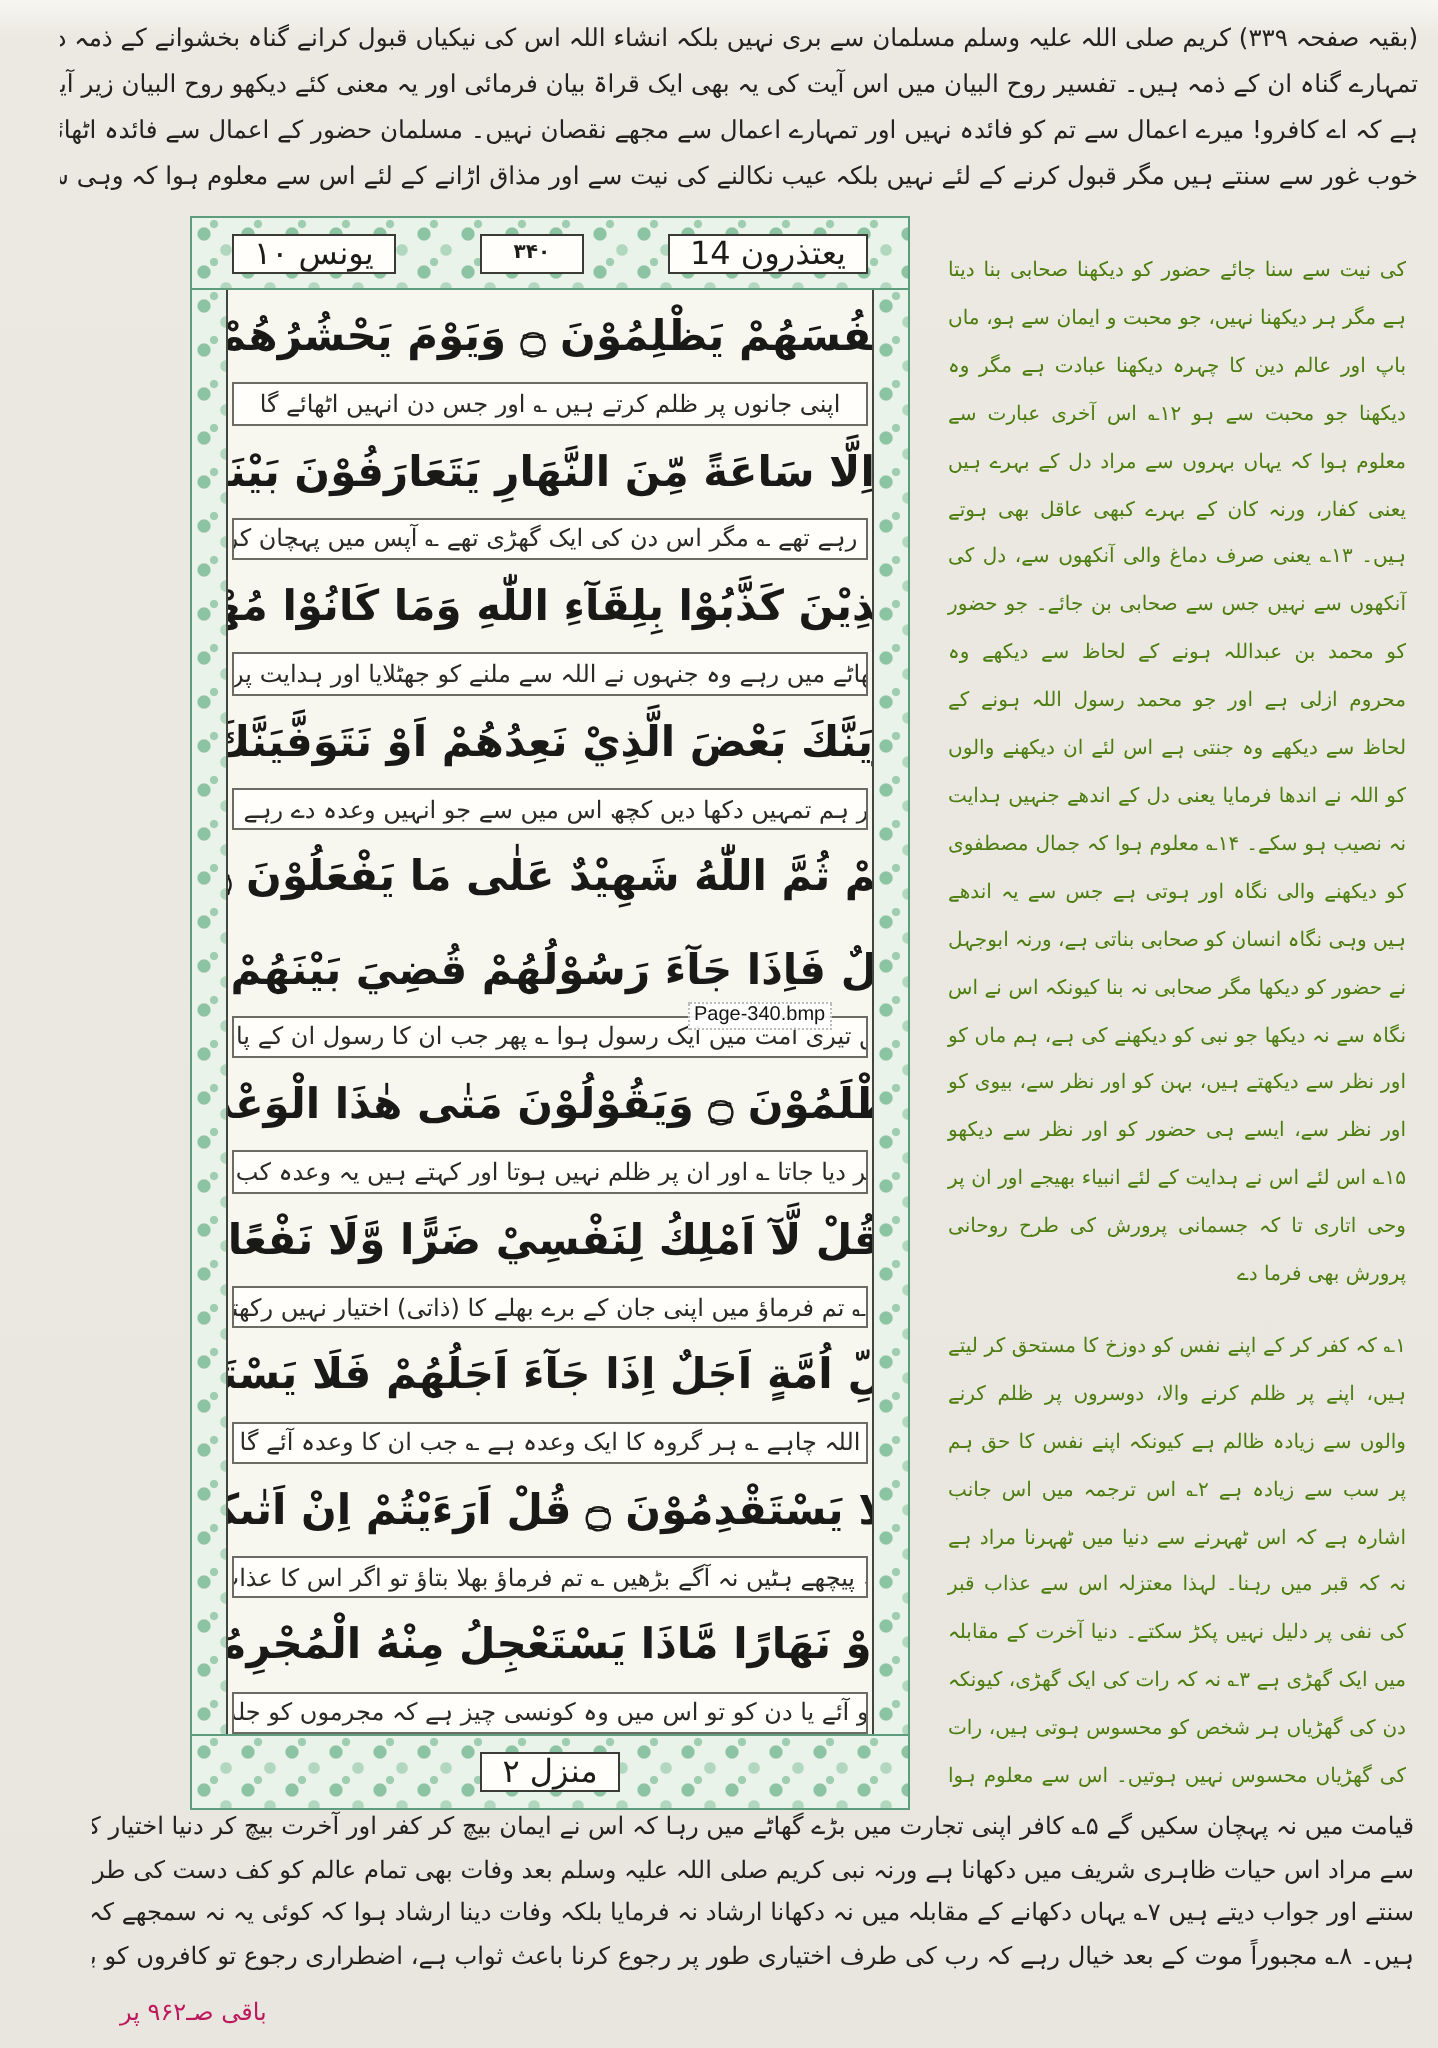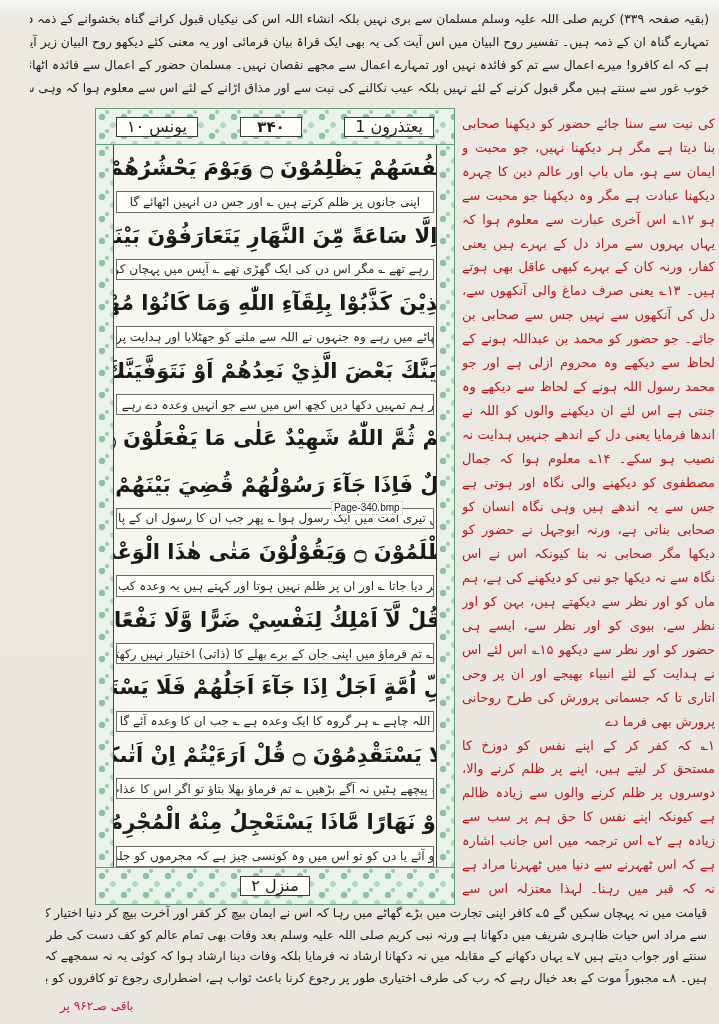--- a/index.html
+++ b/index.html
@@ -47,21 +47,21 @@
     border-bottom:1px solid #5d9c7c; box-sizing:border-box;
     display:flex; align-items:center; justify-content:space-between;
     padding:0 20px; direction:rtl;
   }
   .band-top{top:0;}
   .band-bottom{bottom:0; top:auto; height:37px; border-bottom:0; border-top:1px solid #5d9c7c; justify-content:center;text-align:right;}
   .band-label{
     background:#fffefb; border:1px solid #3a3a36; padding:1px 10px;
     font-size:16px; line-height:16px; color:#1c1c1a; white-space:nowrap;
   }
-  .band-label.page-num{font-size:15px; font-weight:bold; padding:1px 16px;}
+  .band-label.page-num{font-size:10px; font-weight:bold; padding:1px 16px;}
   .box-body{
     position:absolute; top:36px; bottom:37px; left:0; right:0; display:flex;
   }
   .side-border{width:17px; border:0; box-sizing:border-box;}
   .side-border.floral{background-size:17px 22px;}
   .verses{
     flex:1; display:flex; flex-direction:column;
     border-right:1px solid #44443f; border-left:1px solid #44443f;
     background:#f7f6ef; min-width:0;
   }
@@ -76,47 +76,47 @@
     font-size:12px; color:#2b2a27; white-space:nowrap; overflow:hidden;
     direction:rtl; box-sizing:border-box; padding:0 4px;
   }
 
   
   .commentary{
     top:112px; left:462px; width:253px; height:792px; overflow:hidden;
     direction:rtl;
   }
   .commentary p{
-    margin:0; font-size:13px; line-height:23.9px; text-align:justify;
-    color:#b91c1c;
+    margin:12px; font-size:10px; line-height:23.9px; text-align:justify;
+    color:#4d7c0f;
   }
 
   
   .file-label{
-    position:absolute; top:501px; left:331px; z-index:5;
+    position:absolute; top:501px; left:344px; z-index:5;
     background:rgba(255,255,255,.92); color:#141414;
     font-family:"Liberation Sans", sans-serif; font-size:10px; line-height:12px;
     padding:0 2px; direction:ltr; border:1px dotted rgba(90,90,90,.4);
   }
 </style>
 </head>
 <body>
 
 <div class="page">
 
   <div class="layer top-text">
     <div class="running-line">(بقیہ صفحہ ۳۳۹) کریم صلی اللہ علیہ وسلم مسلمان سے بری نہیں بلکہ انشاء اللہ اس کی نیکیاں قبول کرانے گناہ بخشوانے کے ذمہ دار ہیں رب فرماتا ہے۔ عَلَيَّ مَا عَيَّنْتُمْ</div>
     <div class="running-line">تمہارے گناہ ان کے ذمہ ہیں۔ تفسیر روح البیان میں اس آیت کی یہ بھی ایک قراۃ بیان فرمائی اور یہ معنی کئے دیکھو روح البیان زیر آیت لَقَدْ جَآءَكُمْ رَسُوْلٌ یا یہ مطلب</div>
     <div class="running-line">ہے کہ اے کافرو! میرے اعمال سے تم کو فائدہ نہیں اور تمہارے اعمال سے مجھے نقصان نہیں۔ مسلمان حضور کے اعمال سے فائدہ اٹھائیں گے ۱۱؎ یعنی تمہارا کلام</div>
     <div class="running-line">خوب غور سے سنتے ہیں مگر قبول کرنے کے لئے نہیں بلکہ عیب نکالنے کی نیت سے اور مذاق اڑانے کے لئے اس سے معلوم ہوا کہ وہی سننا فائدہ مند ہوتا ہے جو مانیں</div>
   </div>
 
   <div class="layer quran-box">
     <div class="band band-top floral">
-      <span class="band-label">یعتذرون 1</span>
+      <span class="band-label">یعتذرون 14</span>
       <span class="band-label page-num">۳۴۰</span>
       <span class="band-label">یونس ۱۰</span>
     </div>
 
     <div class="box-body">
       <div class="side-border floral"></div>
       <div class="verses">
         <div class="arabic-line">اَلنَّاسَ اَنْفُسَهُمْ يَظْلِمُوْنَ ۝ وَيَوْمَ يَحْشُرُهُمْ كَاَنْ لَّمْ</div>
         <div class="trans-line">اپنی جانوں پر ظلم کرتے ہیں ؎ اور جس دن انہیں اٹھائے گا</div>
         <div class="arabic-line">يَلْبَثُوْٓا اِلَّا سَاعَةً مِّنَ النَّهَارِ يَتَعَارَفُوْنَ بَيْنَهُمْ قَدْ</div>

